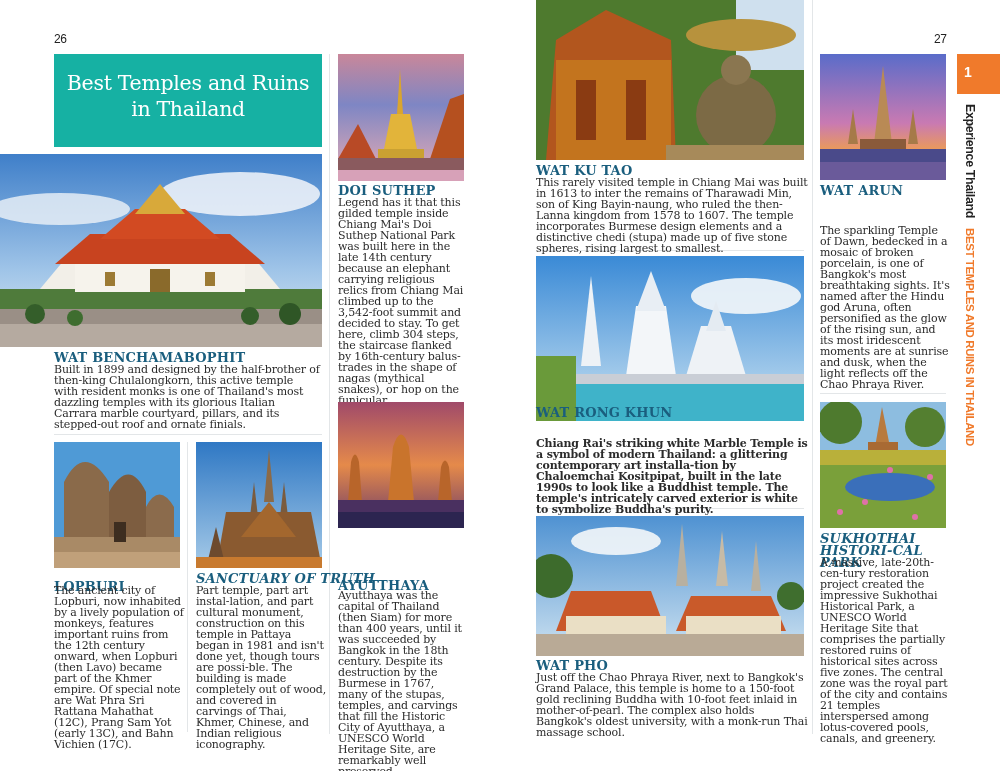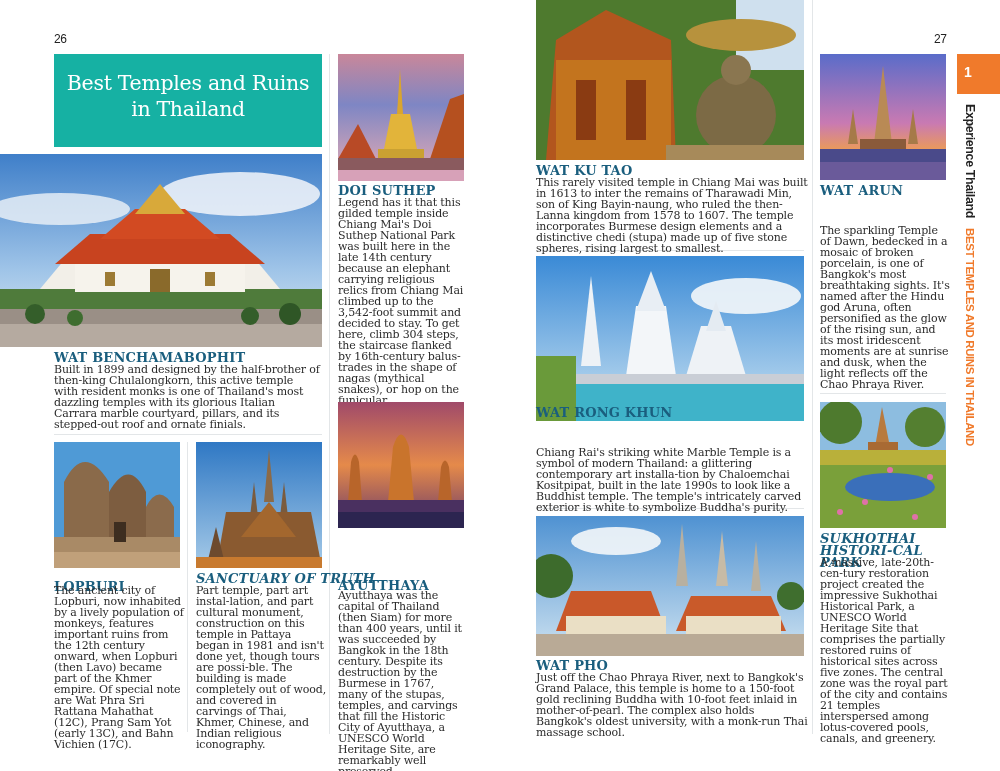--- a/index.html
+++ b/index.html
@@ -181,21 +181,21 @@
     <polygon points="90,120 140,120 130,50 100,50" fill="#f3f6f9"></polygon>
     <polygon points="100,55 130,55 115,15" fill="#e8eef4"></polygon>
     <polygon points="150,120 210,120 195,70 165,70" fill="#eef2f6"></polygon>
     <polygon points="170,75 190,75 180,45" fill="#e4ebf2"></polygon>
     <rect x="0" y="118" width="268" height="12" fill="#c9ced6"></rect>
     <rect x="0" y="128" width="268" height="37" fill="#3fb3c9"></rect>
     <rect x="0" y="100" width="40" height="65" fill="#6a9a3a"></rect>
   </svg>
 </div>
 <div class="entry-title" style="left:536px; top:407px;">WAT RONG KHUN</div>
-<div class="entry-body" style="left:536px; top:447px; width:272px;">Chiang Rai's striking white Marble Temple is a symbol of modern Thailand: a glittering contemporary art installa-tion by Chaloemchai Kositpipat, built in the late 1990s to look like a Buddhist temple. The temple's intricately carved exterior is white to symbolize Buddha's purity.</div>
+<div class="entry-body" style="left:536px; top:438px; width:272px;font-weight:bold;">Chiang Rai's striking white Marble Temple is a symbol of modern Thailand: a glittering contemporary art installa-tion by Chaloemchai Kositpipat, built in the late 1990s to look like a Buddhist temple. The temple's intricately carved exterior is white to symbolize Buddha's purity.</div>
 
 <div class="photo" style="left:536px; top:516px; width:268px; height:140px;">
   <svg width="268" height="140" viewBox="0 0 268 140">
     <defs>
       <linearGradient id="sky6" x1="0" y1="0" x2="0" y2="1">
         <stop offset="0" stop-color="#4f92d2"></stop>
           <stop offset="1" stop-color="#cfe3f1"></stop>
       </linearGradient>
     </defs>
     <rect width="268" height="140" fill="url(#sky6)"></rect>

